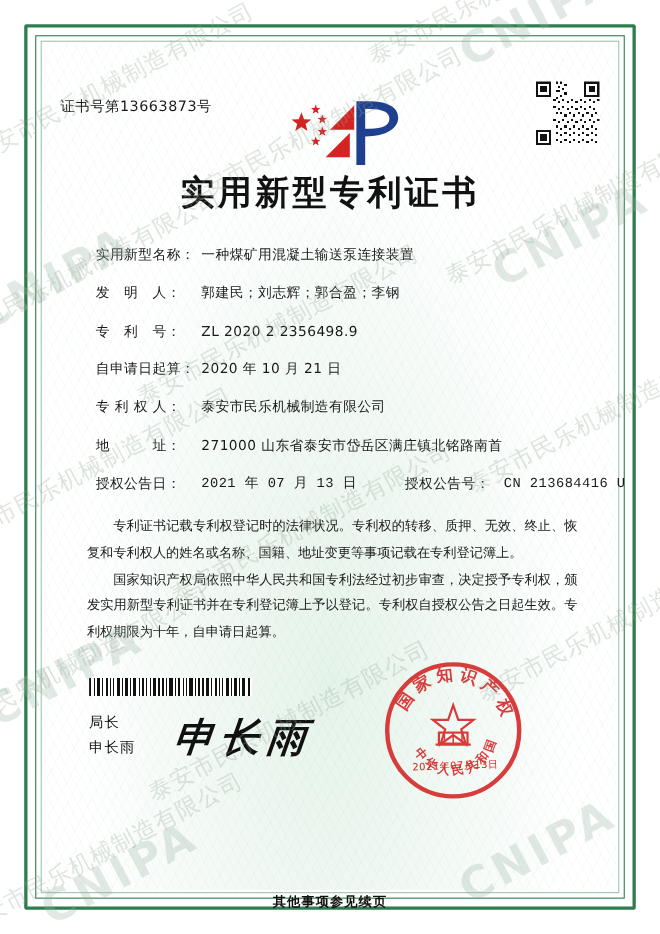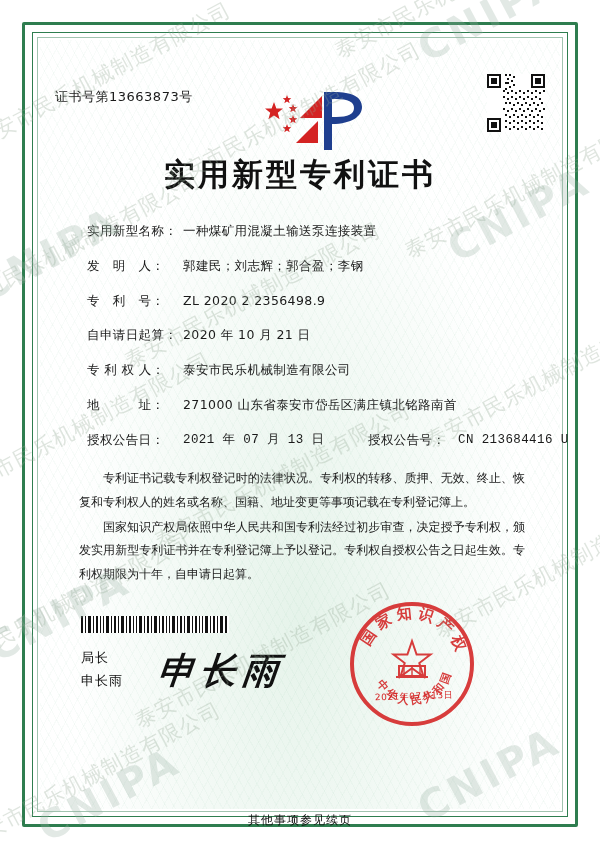--- a/index.html
+++ b/index.html
@@ -240,20 +240,21 @@
   }
   .footer-note {
     position: absolute;
     left: 0;
     top: 760px;
     width: 490px;
     text-align: center;
     font-size: 12px;
     color: #111;
     letter-spacing: 1px;
+    font-weight: bold;
   }
 </style>
 </head>
 <body>
 
 <div id="certificate">
   <div class="paper-tint"></div>
   <div class="frame-outer"></div>
   <div class="frame-inner"></div>
   <div class="frame-deco"></div>

